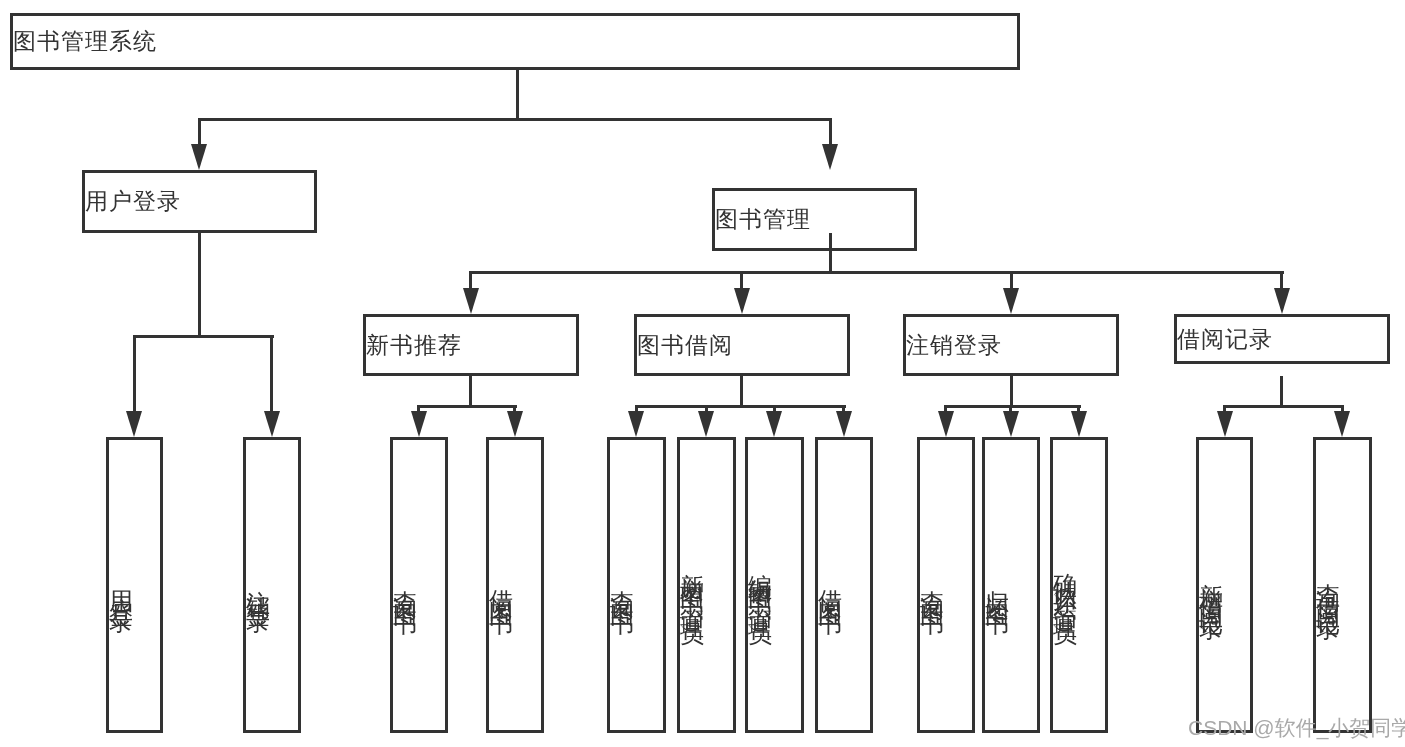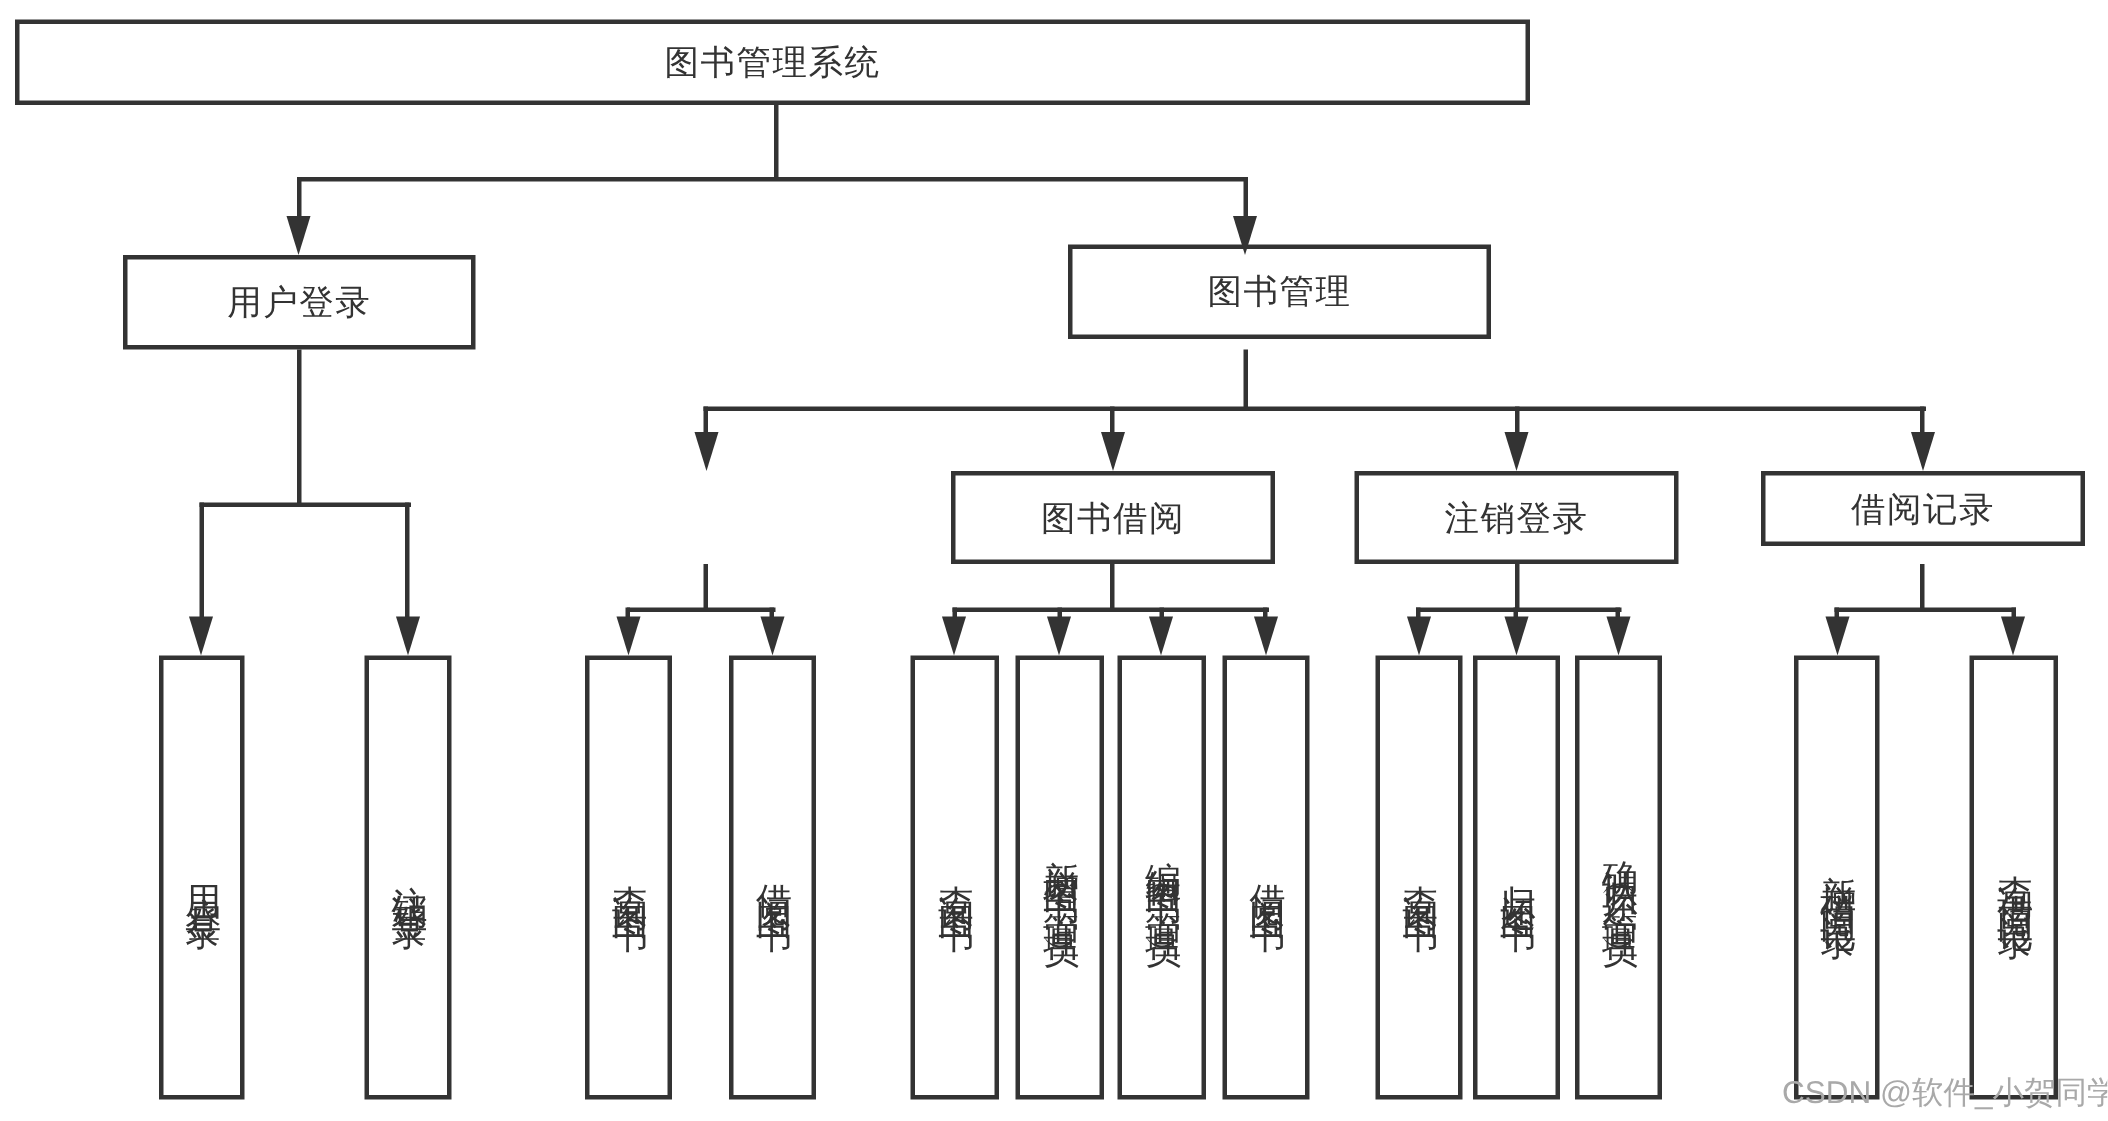--- a/index.html
+++ b/index.html
@@ -8,21 +8,21 @@
     --wm:#a9a9a9;
     --bg:#ffffff;
   }
   html,body{margin:0;padding:0;background:var(--bg);}
   body{font-family:"Liberation Sans","DejaVu Sans",sans-serif;}
   .canvas{
     position:relative;width:1405px;height:747px;background:var(--bg);overflow:hidden;
   }
   .node{
     position:absolute;border:3px solid var(--line);background:#ffffff;
-    display:flex;align-items:center;justify-content:center;
+    display:flex;align-items:center;
     color:var(--text);box-sizing:border-box;
   }
   .node-h{font-size:23px;letter-spacing:1px;font-weight:500;}
   .vtext{
     writing-mode:vertical-rl;text-orientation:mixed;
     font-size:24px;letter-spacing:7px;line-height:1;font-weight:500;
   }
   .hline,.vline{position:absolute;background:var(--line);}
   .arrowhead{
     position:absolute;width:0;height:0;
@@ -40,24 +40,27 @@
 <div class="canvas">
 
   <div class="node node-h" style="left:10px;top:13px;width:1010px;height:57px">
     <span>图书管理系统</span>
   </div>
 
   <div class="node node-h" style="left:82px;top:170px;width:235px;height:63px">
     <span>用户登录</span>
   </div>
 
-  <div class="node node-h" style="left:712px;top:163px;width:282px;height:63px">
+  <div class="node node-h" style="left:712px;top:188px;width:205px;height:63px">
     <span>图书管理</span>
   </div>
 
+  <div class="node node-h" style="left:363px;top:314px;width:216px;height:62px">
+    <span>新书推荐</span>
+  </div>
 
   <div class="node node-h" style="left:634px;top:314px;width:216px;height:62px">
     <span>图书借阅</span>
   </div>
 
   <div class="node node-h" style="left:903px;top:314px;width:216px;height:62px">
     <span>注销登录</span>
   </div>
 
   <div class="node node-h" style="left:1174px;top:314px;width:216px;height:50px">

